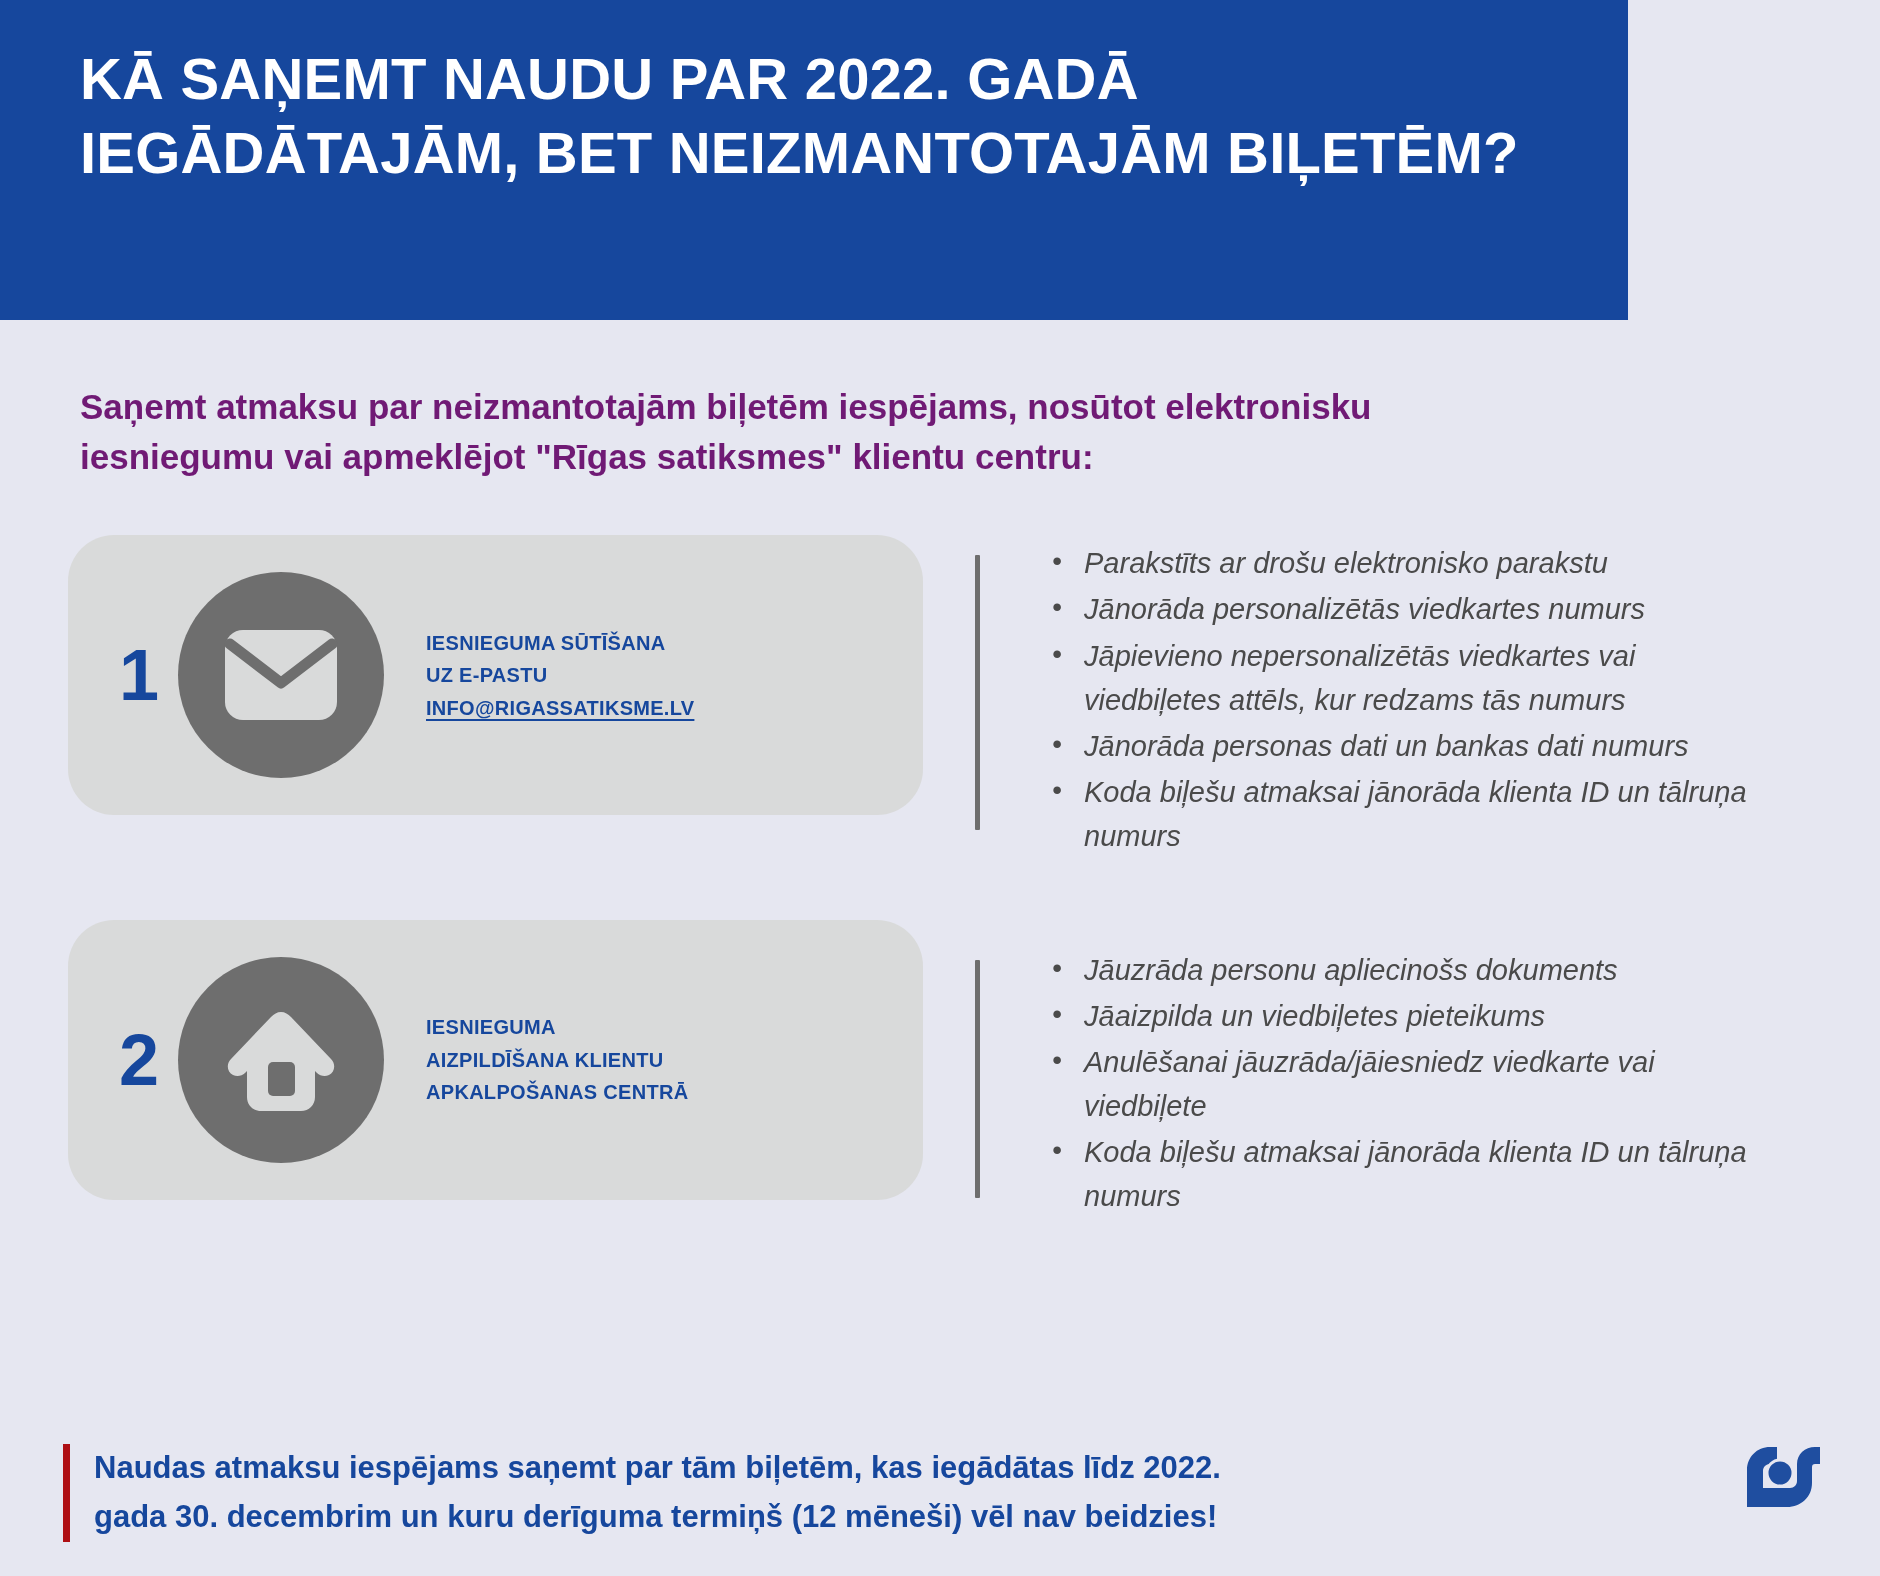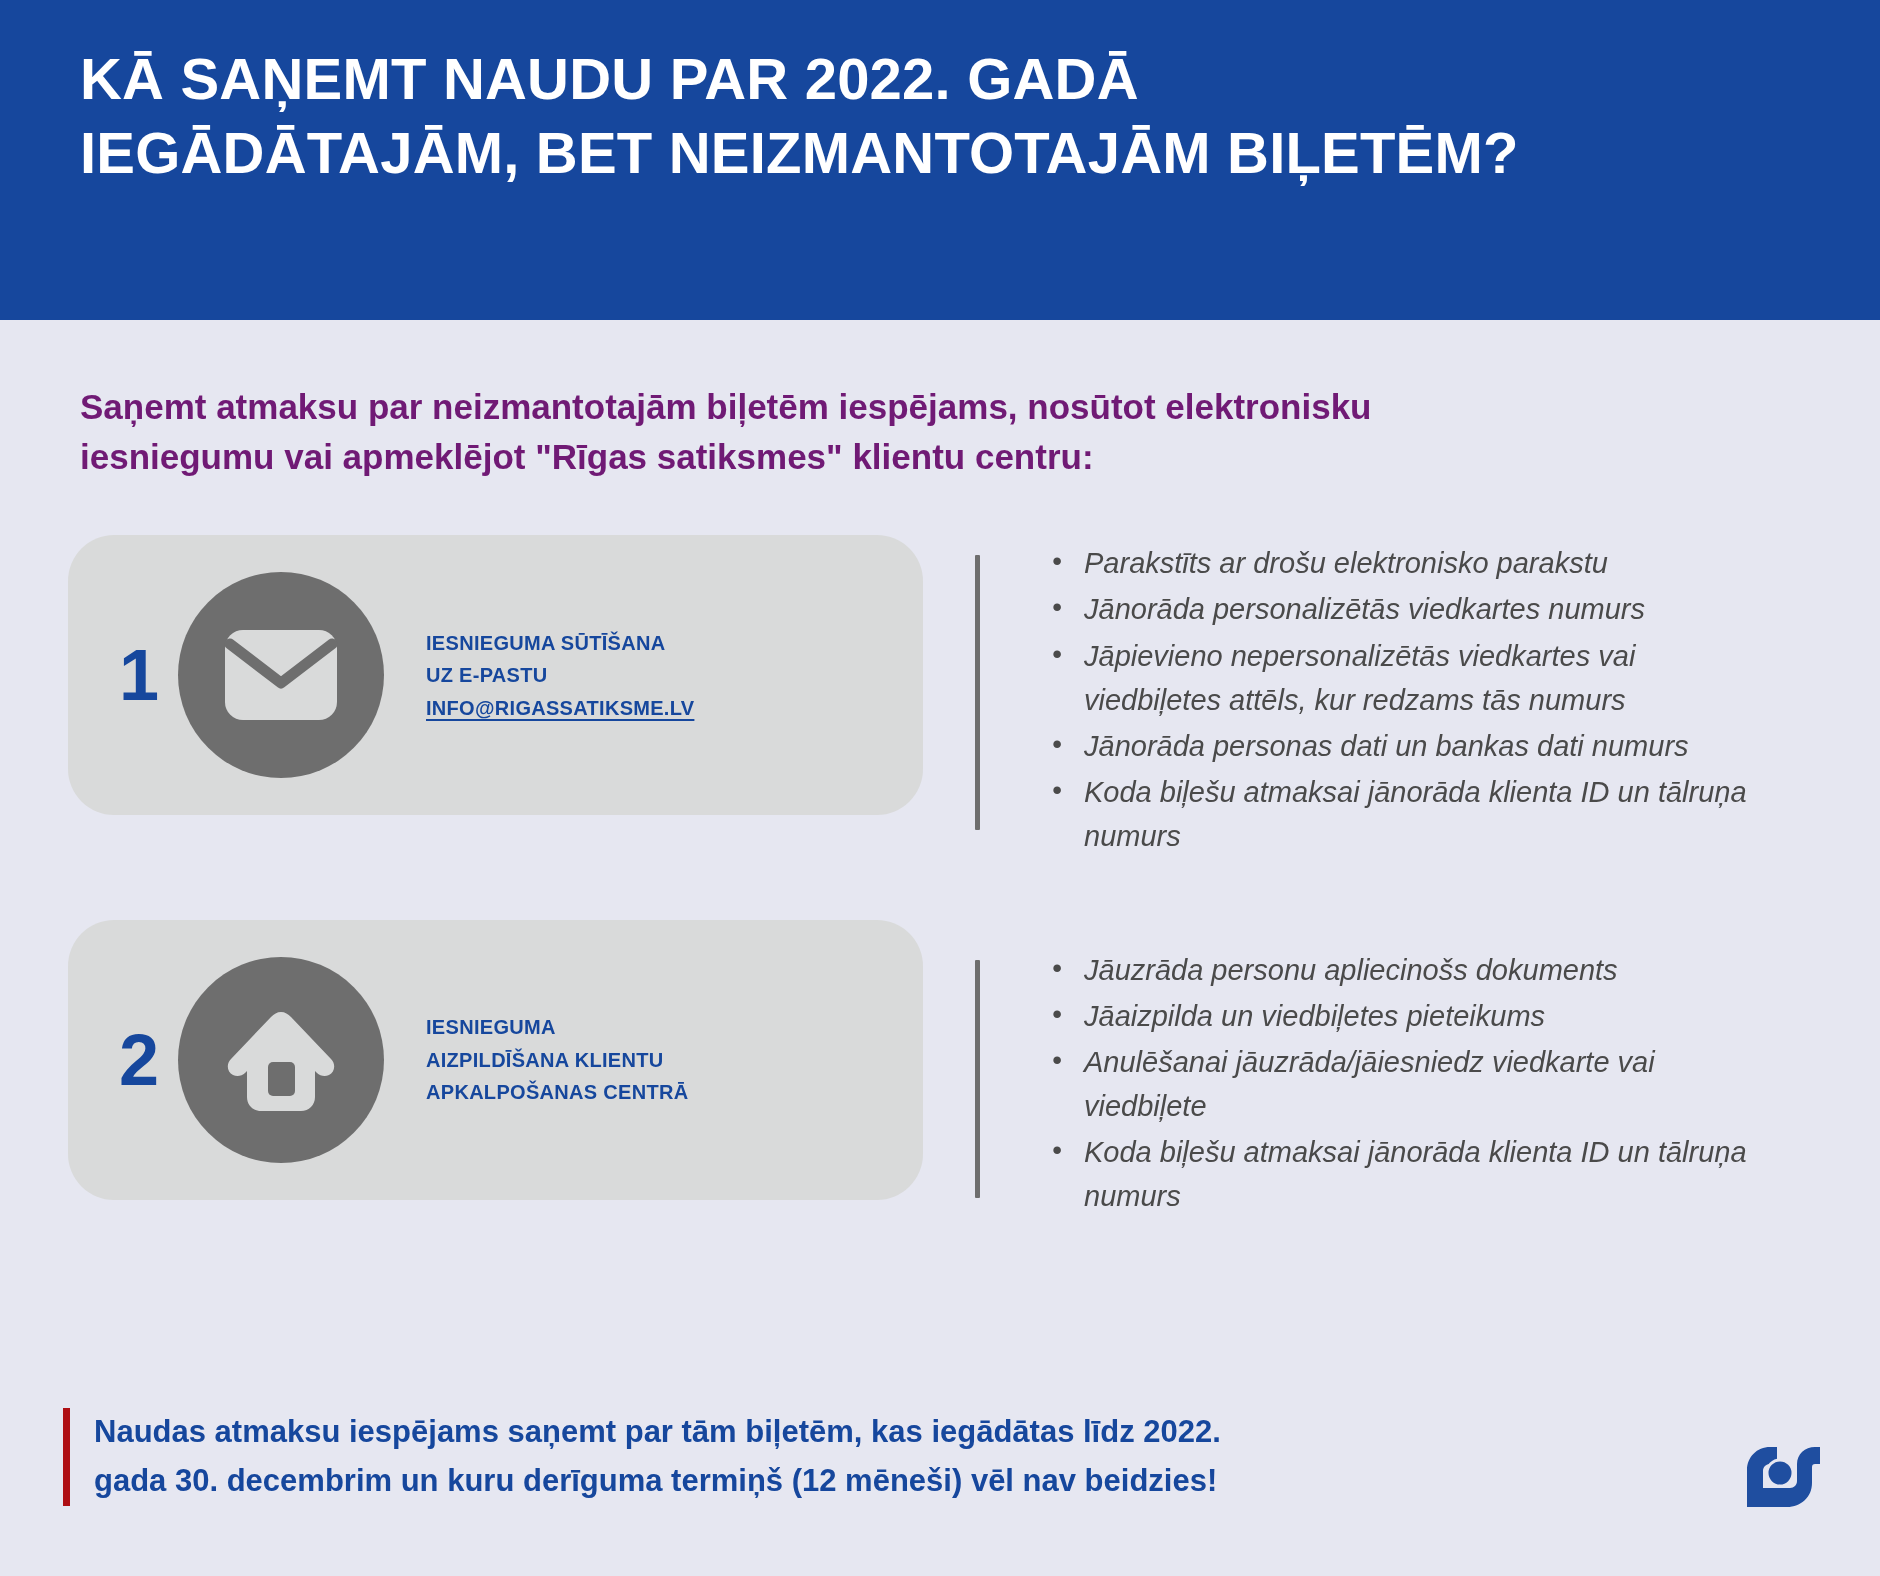--- a/index.html
+++ b/index.html
@@ -11,21 +11,21 @@
   }
 
   body {
     background: #e6e7f1;
     font-family: "Liberation Sans", sans-serif;
     position: relative;
   }
 
   
   .header {
-    width: 1880px;
+    width: 1628px;
     height: 320px;
     background: #16479d;
     padding: 42px 80px 0 80px;
   }
   .header-title {
     color: #ffffff;
     font-size: 58px;
     font-weight: bold;
     line-height: 1.28;
     letter-spacing: 0.2px;
@@ -147,21 +147,21 @@
   }
 
   .step-row.step-1 .divider { margin-top: 16px; margin-bottom: 30px; }
   .step-row.step-2 .divider { margin-top: 14px; margin-bottom: 22px; }
   .step-row.step-2 .bullets-wrap { padding-top: 26px; }
 
   
   .footer {
     position: absolute;
     left: 63px;
-    top: 1408px;
+    top: 1444px;
     display: flex;
     align-items: stretch;
   }
   .footer-bar {
     width: 7px;
     background: #ae0f14;
     flex: 0 0 auto;
   }
   .footer-text {
     margin-left: 24px;

